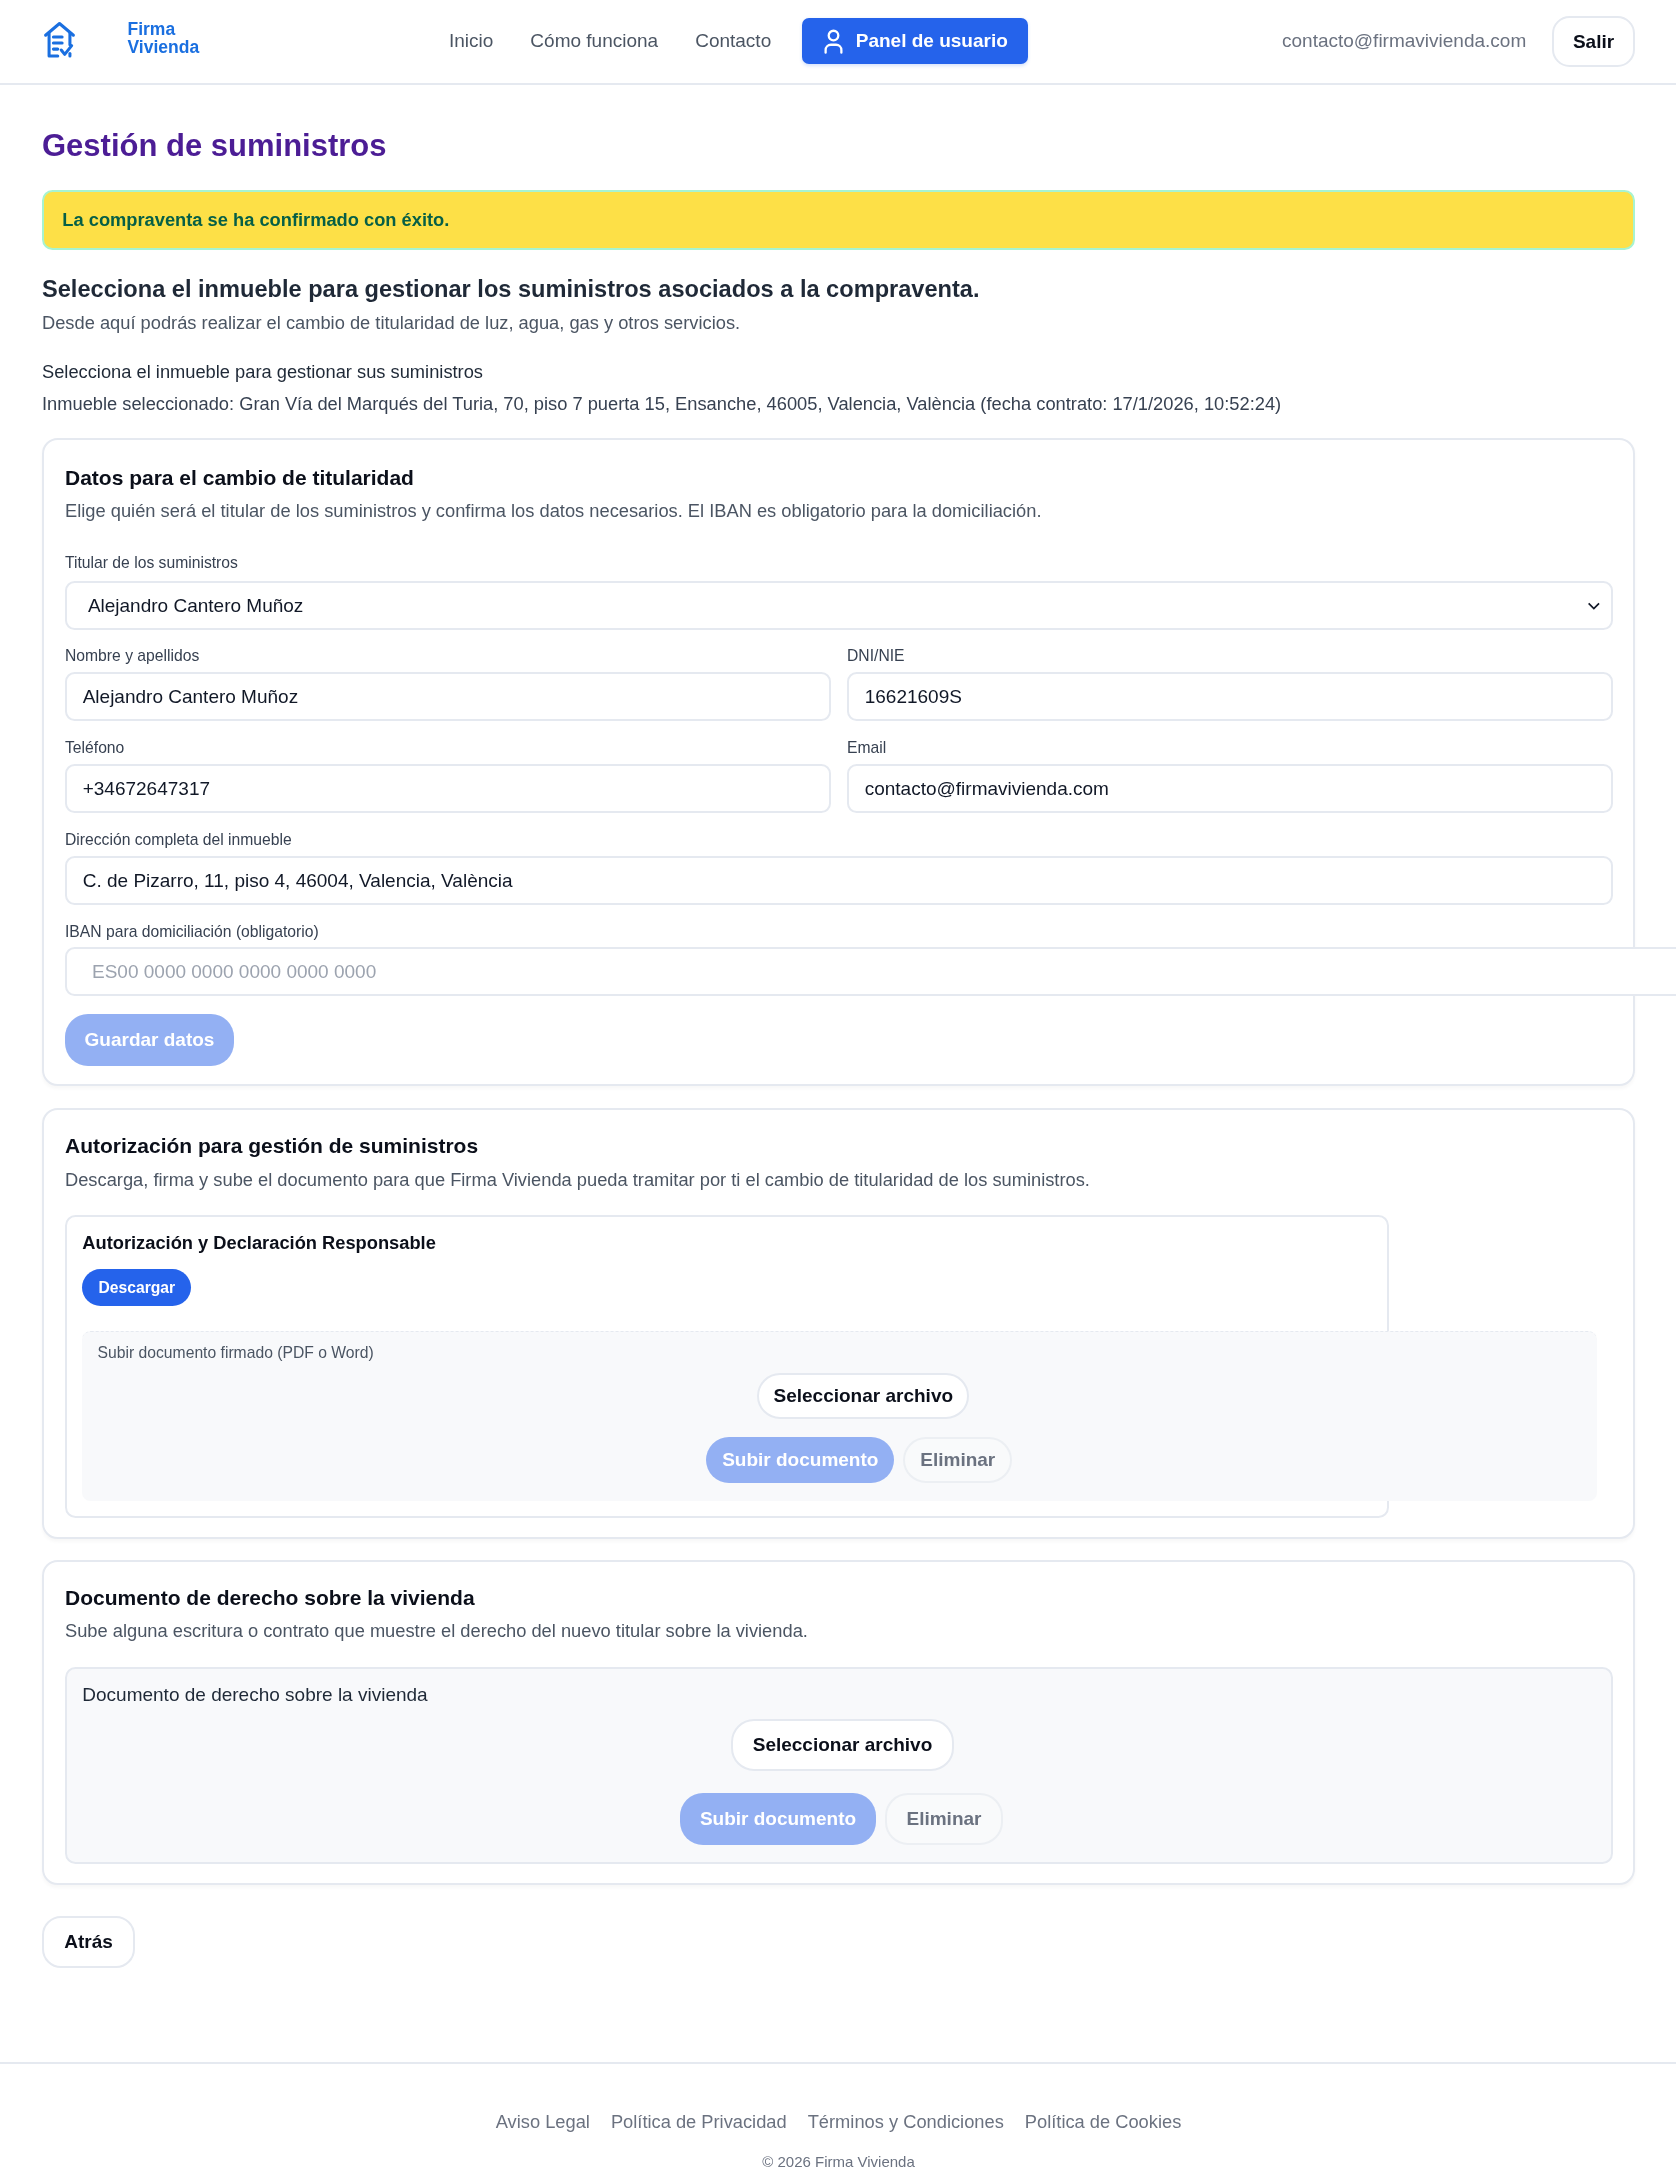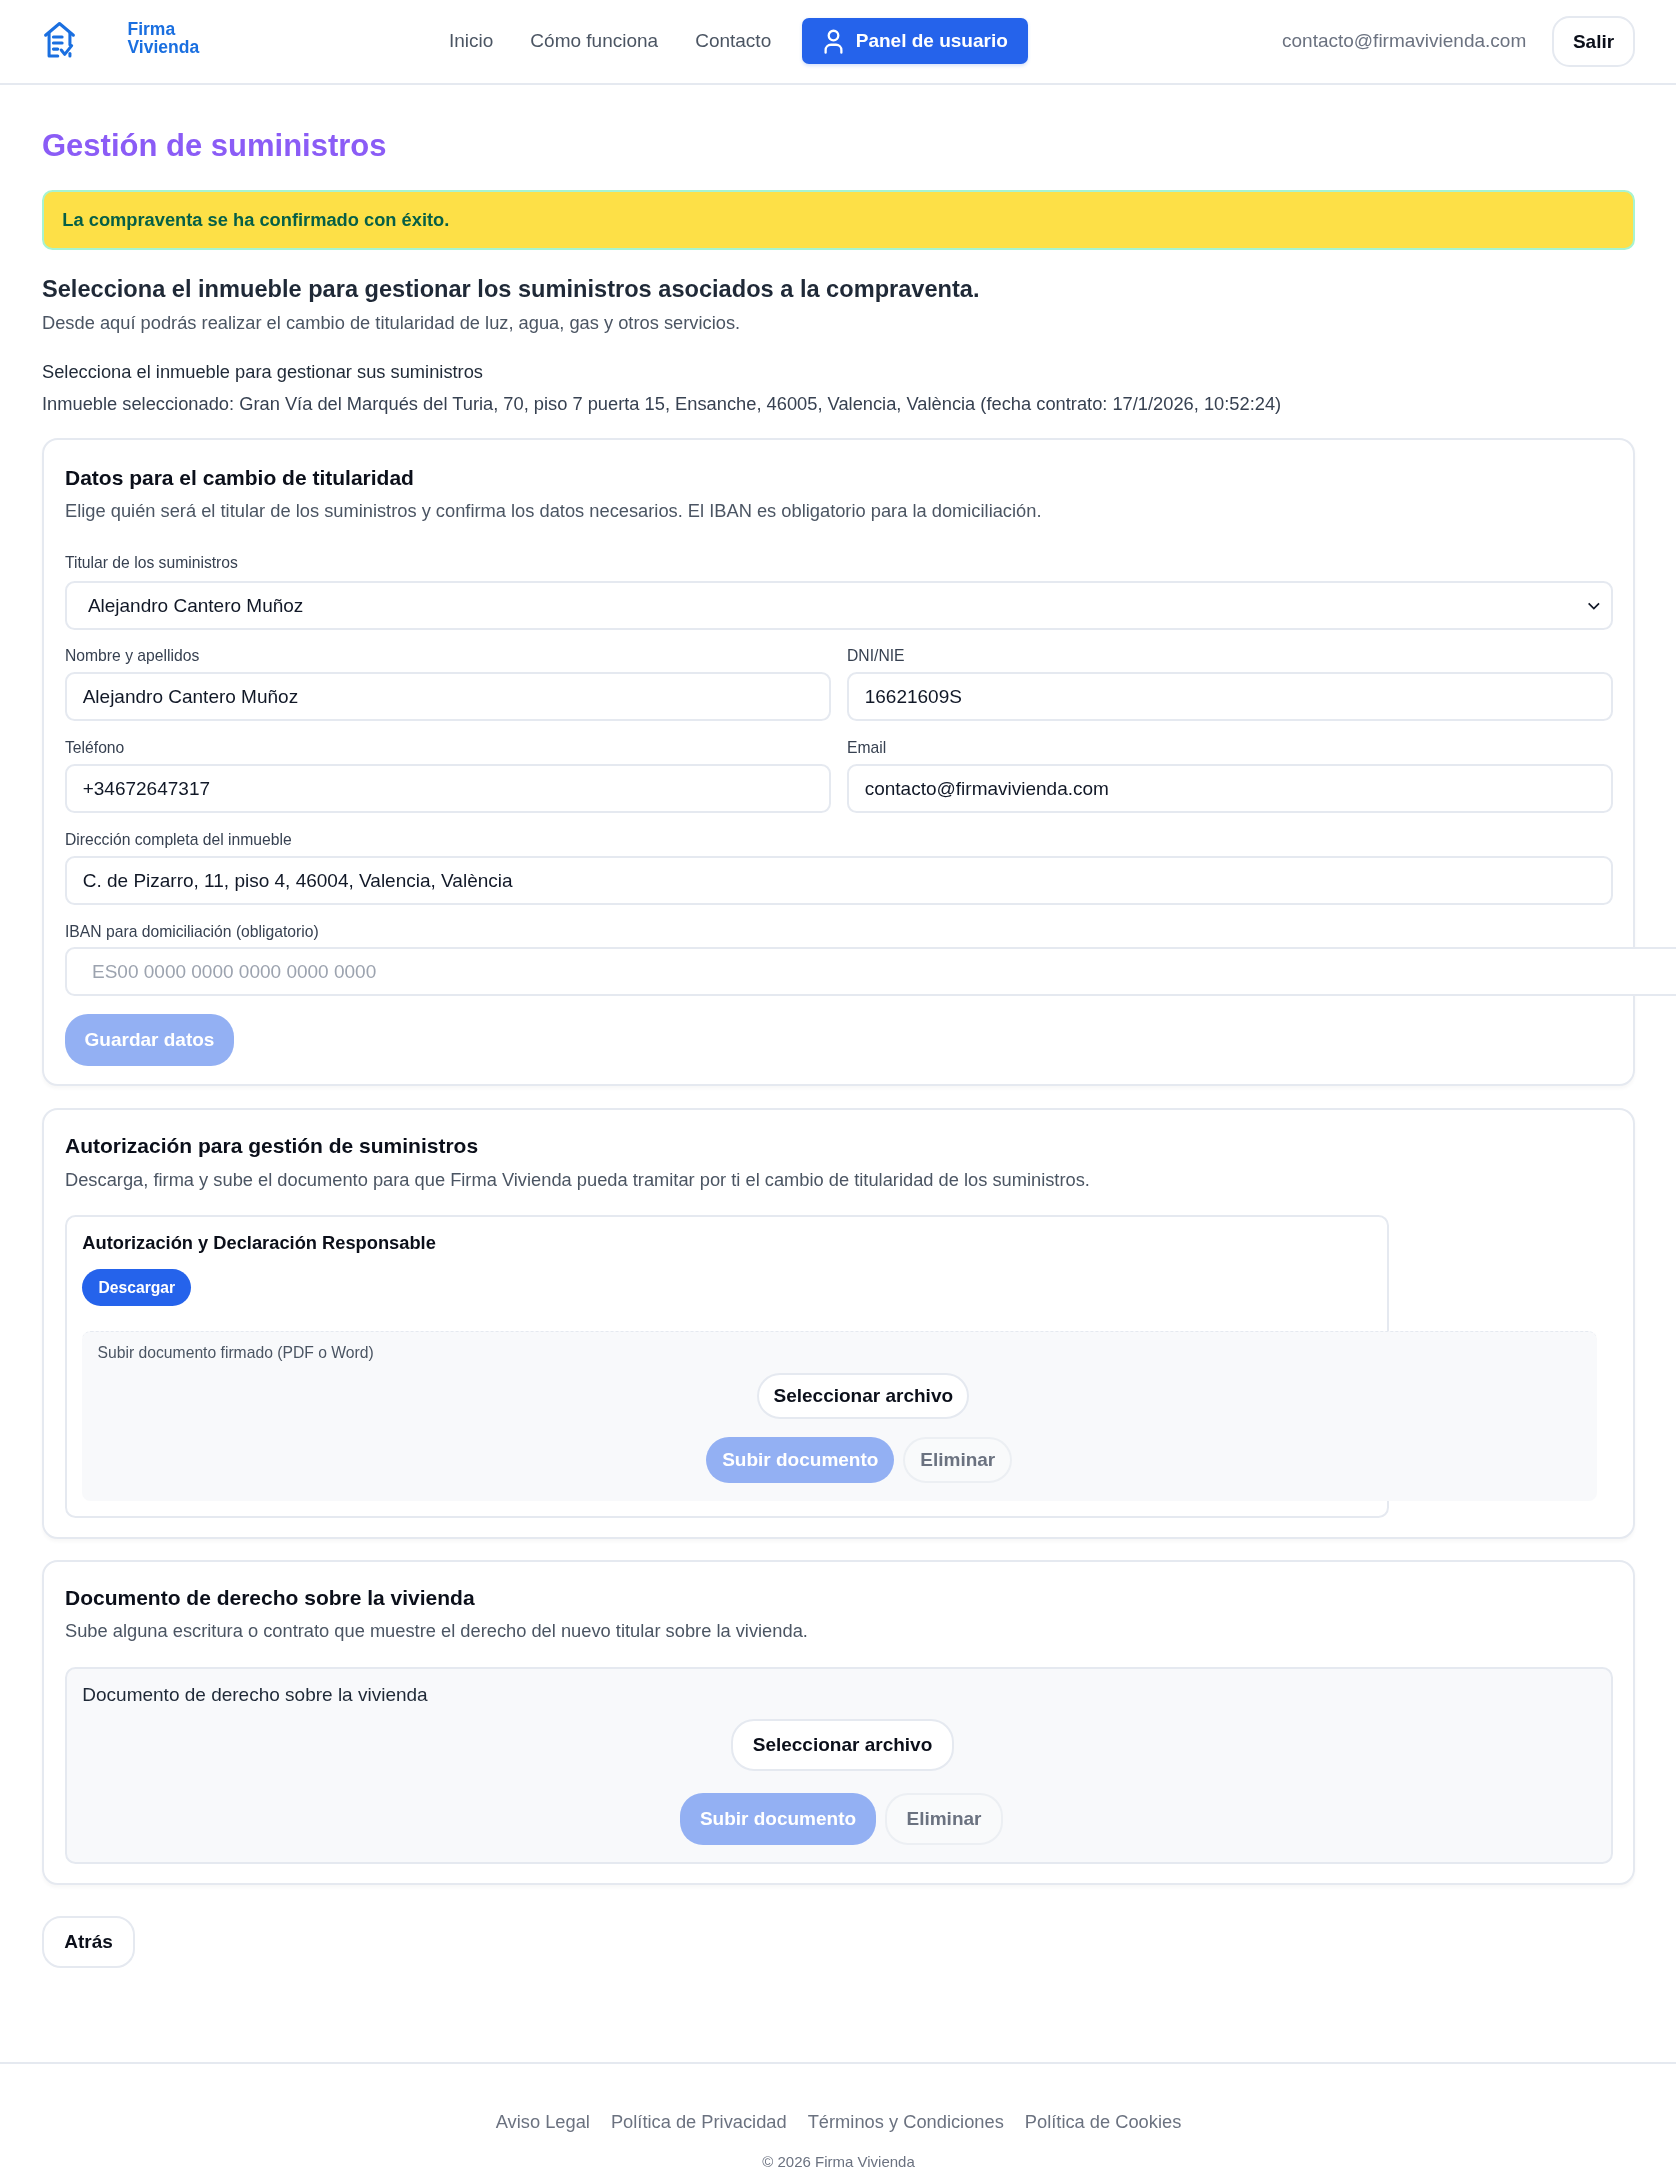--- a/index.html
+++ b/index.html
@@ -36,21 +36,21 @@
     position: absolute; top: 30px; left: 1282px; color: #6b7280; font-size: 19px;
   }
   .salir-btn {
     position: absolute; left: 1552px; top: 16px; width: 83px; height: 51px;
     border: 2.2px solid #e5e9f0; border-radius: 17.5px; background: #fff;
     font-weight: 700; font-size: 19px; color: #0b0f1a;
     display: flex; align-items: center; justify-content: center;
   }
   
   .page-title {
-    position: absolute; left: 42px; top: 128px; font-size: 31px; font-weight: 700; color: #8b5cf6;
+    position: absolute; left: 42px; top: 128px; font-size: 31px; font-weight: 700; color: #4c1d95;
   }
   .alert {
     position: absolute; left: 42px; top: 190px; width: 1593px; height: 60px;
     background: #fde047; border: 2.2px solid #a7f3d0; border-radius: 10.5px;
     color: #065f46; font-size: 18.3px; font-weight: 700;
     display: flex; align-items: center; padding-left: 18.3px;
   }
   .sub-heading { position: absolute; left: 42px; top: 276px; font-size: 23.6px; font-weight: 700; color: #1f2937; }
   .sub-text { position: absolute; left: 42px; top: 312px; font-size: 18.3px; color: #4b5563; }
   .select-line { position: absolute; left: 42px; top: 361px; font-size: 18.3px; color: #1f2937; }

